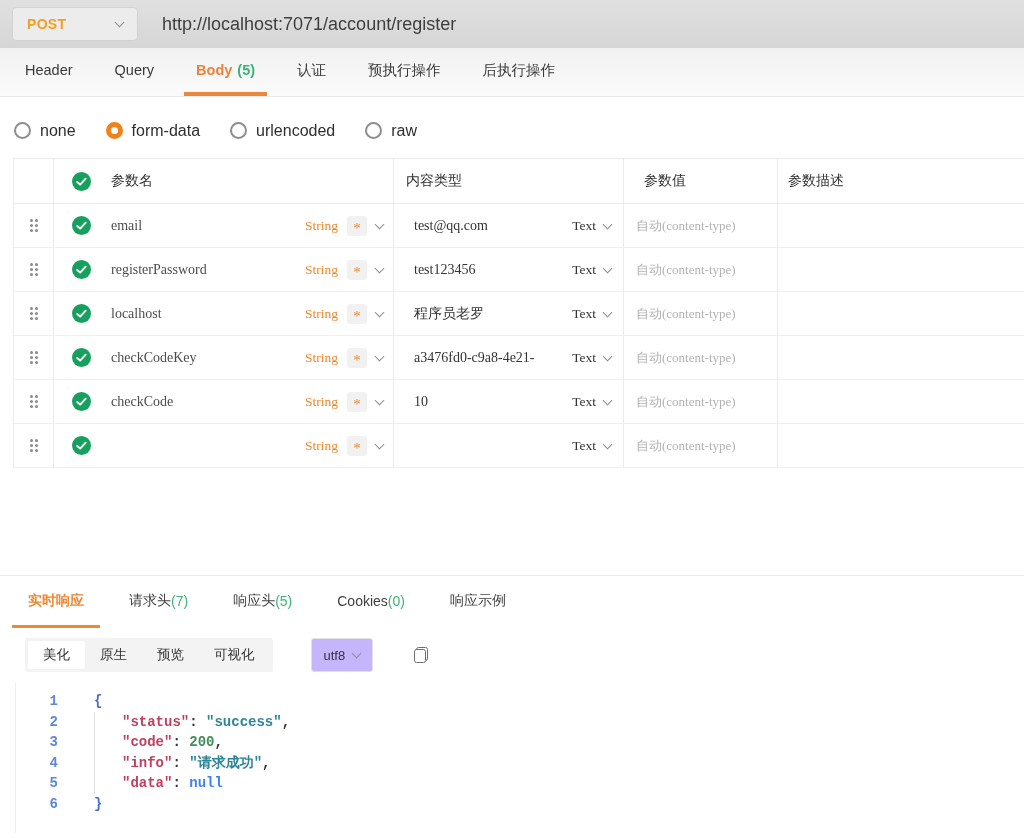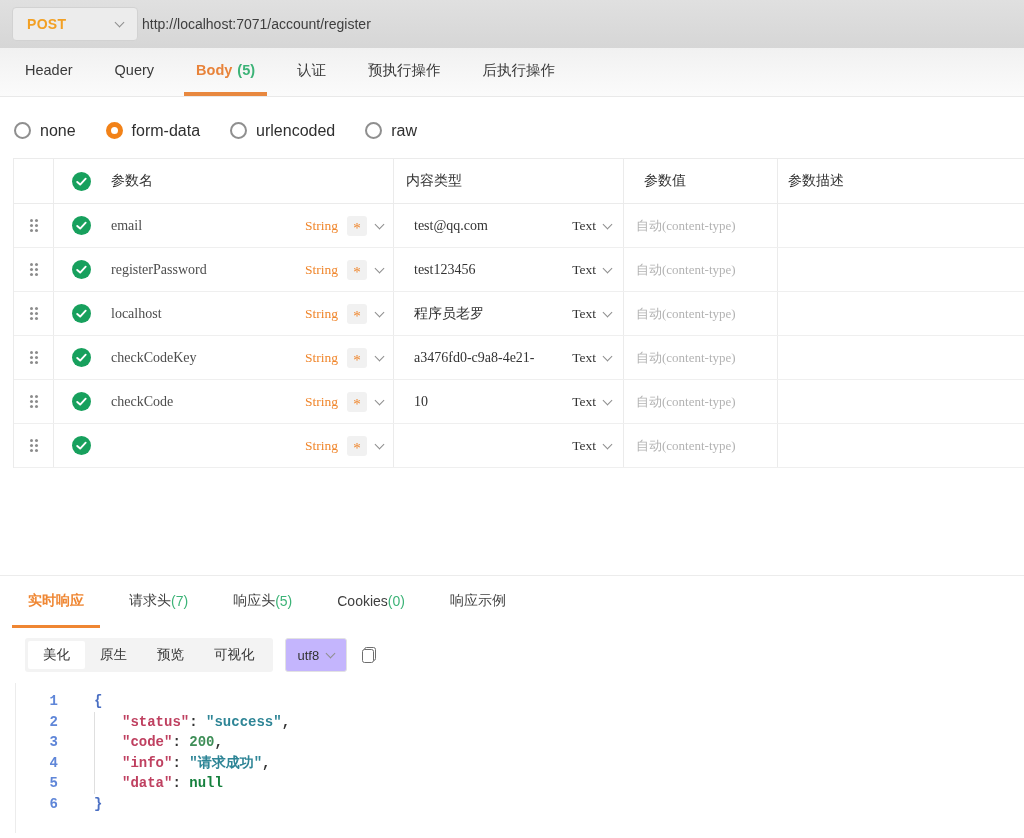--- a/index.html
+++ b/index.html
@@ -8,21 +8,21 @@
 
   
   .topbar { height:48px; background:linear-gradient(#e0e0e0,#d6d6d6);
     display:flex; align-items:center; padding:0 12px; }
   .method-select { width:126px; height:34px; background:#ececec; border:1px solid #d2d2d2;
     border-radius:4px; display:flex; align-items:center; justify-content:space-between;
     padding:0 14px; cursor:pointer;gap:9px; }
   .method-label { color:#f2a024; font-weight:bold; font-size:14px; letter-spacing:.3px; }
   .chev { width:7px; height:7px; border-right:1.6px solid #8e8e8e; border-bottom:1.6px solid #8e8e8e;
     transform:rotate(45deg); display:inline-block; margin-top:-3px; flex:none; }
-  .url-text { margin-left:4px; font-size:14px; color:#3e3e3e; flex:1; }
+  .url-text { margin-left:24px; font-size:18px; color:#3e3e3e; flex:1; }
 
   
   .tabbar { height:49px; background:linear-gradient(#f1f1f1,#fbfbfb);
     border-bottom:1px solid #e9e9e9; display:flex; align-items:stretch; padding:0 4px; }
   .tab { display:flex; align-items:center; gap:5px; padding:0 12px; margin:0 9px;
     font-size:14.5px; color:#3a3a3a; border-bottom:4px solid transparent; cursor:pointer; }
   .tab .count { color:#3cb377; }
   .tab.active { color:#e8833a; border-bottom-color:#e8883f; font-weight:bold; }
 
   
@@ -61,21 +61,21 @@
   .c-name .hlabel { margin-left:20px; }
 
   
   .resp-tabbar { margin-top:107px; height:53px; border-top:1px solid #ececec;
     display:flex; align-items:stretch; padding:0 12px; }
   .rtab { display:flex; align-items:center; padding:0 16px; margin-right:13px;
     font-size:14px; color:#3f3f3f; border-bottom:3px solid transparent; cursor:pointer; }
   .rtab .count { color:#3cb377; }
   .rtab.active { color:#ef8632; font-weight:bold; border-bottom-color:#ef8632; }
 
-  .resp-toolbar { display:flex; align-items:center; margin:10px 0 0 25px; height:34px; }
+  .resp-toolbar { display:flex; align-items:center; margin:10px 0 0 25px; height:34px;gap:26px; }
   .segmented { display:flex; background:#f3f3f3; border-radius:3px; padding:3px; }
   .seg-item { padding:5px 15px; font-size:13.5px; color:#333; border-radius:2px; cursor:pointer; }
   .seg-item.active { background:#fff; }
   .enc-select { margin-left:12px; background:#c4b5fd; border:1px solid #e2e2e2; border-radius:3px;
     height:34px; padding:0 12px; display:flex; align-items:center; gap:8px;
     font-size:13px; color:#333; cursor:pointer; }
   .copy-btn { margin-left:15px; position:relative; width:14px; height:16px; cursor:pointer; }
   .copy-btn::before { content:""; position:absolute; top:0; right:0; width:10px; height:12px;
     border:1.4px solid #6e6e6e; border-radius:2.5px; background:#fff; }
   .copy-btn::after { content:""; position:absolute; bottom:0; left:0; width:10px; height:12px;
@@ -86,21 +86,21 @@
     font-size:14px; font-weight:600; }
   .code-line { display:flex; height:20.5px; align-items:center; }
   .gutter { width:42px; text-align:right; color:#5f86d8; flex:none; font-weight:600; }
   .lcontent { margin-left:36px; white-space:pre; display:flex; align-items:center; height:100%; }
   .indent { display:inline-block; width:28px; height:100%; border-left:1px solid #dfdfdf; }
   .j-brace { color:#4a6fc3; }
   .j-key { color:#bf4060; }
   .j-sep { color:#333; }
   .j-str { color:#2e8596; }
   .j-num { color:#3e8e57; }
-  .j-null { color:#15803d; }
+  .j-null { color:#3b82f6; }
 </style>
 </head>
 <body>
 
 <div class="topbar">
   <div class="method-select">
     <span class="method-label">POST</span>
     <span class="chev"></span>
   </div>
   <div class="url-text">http://localhost:7071/account/register</div>

